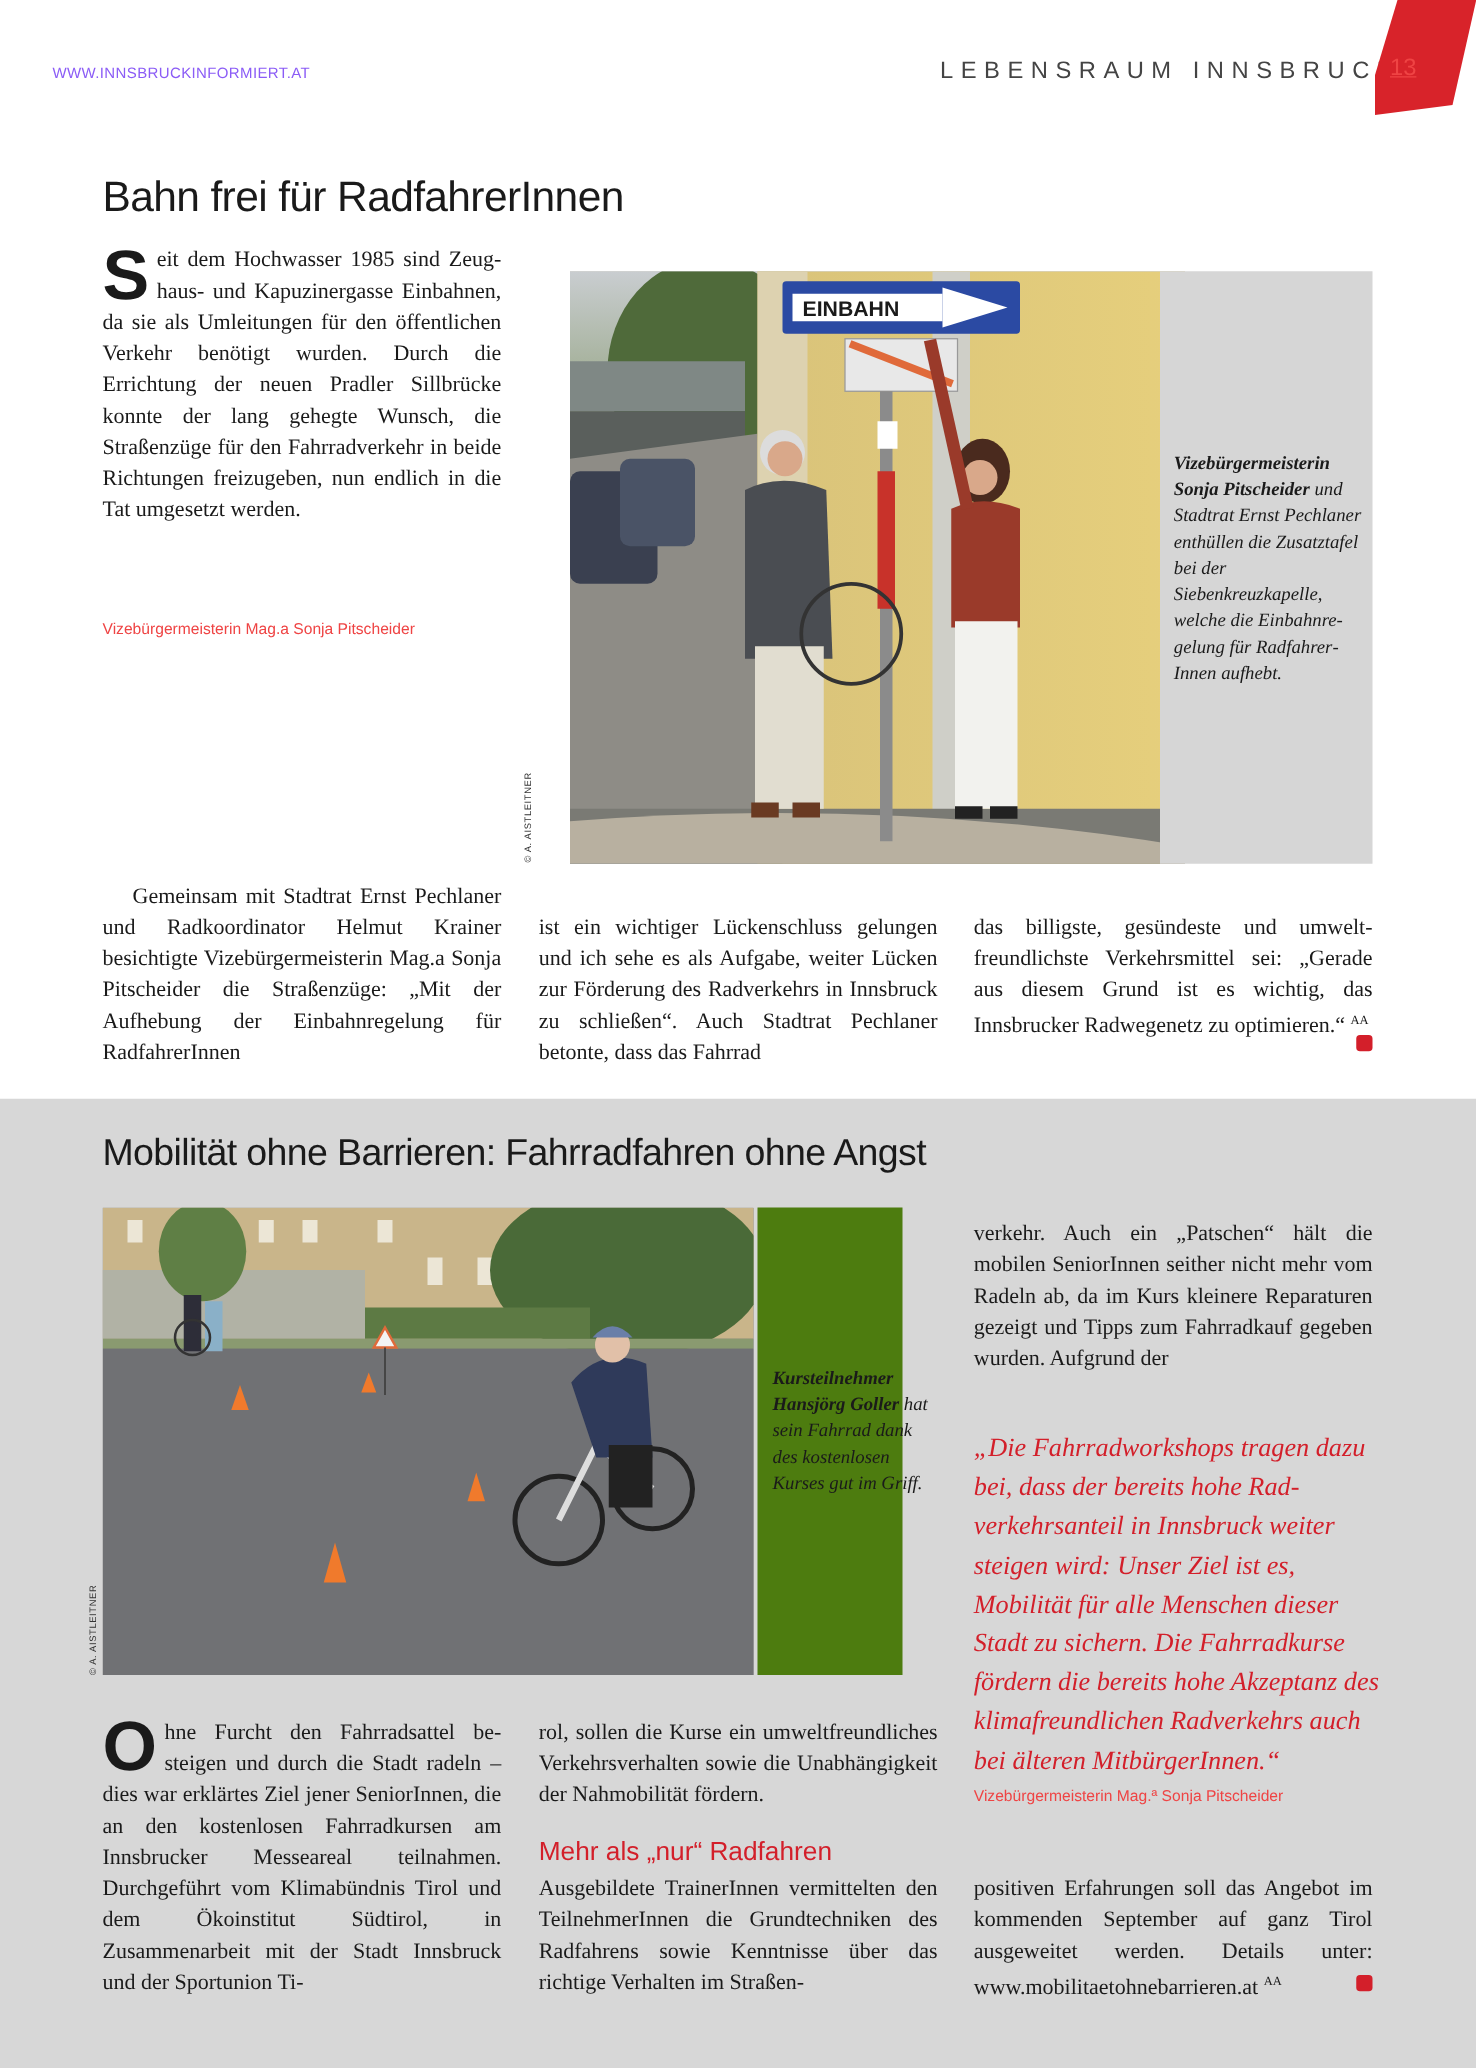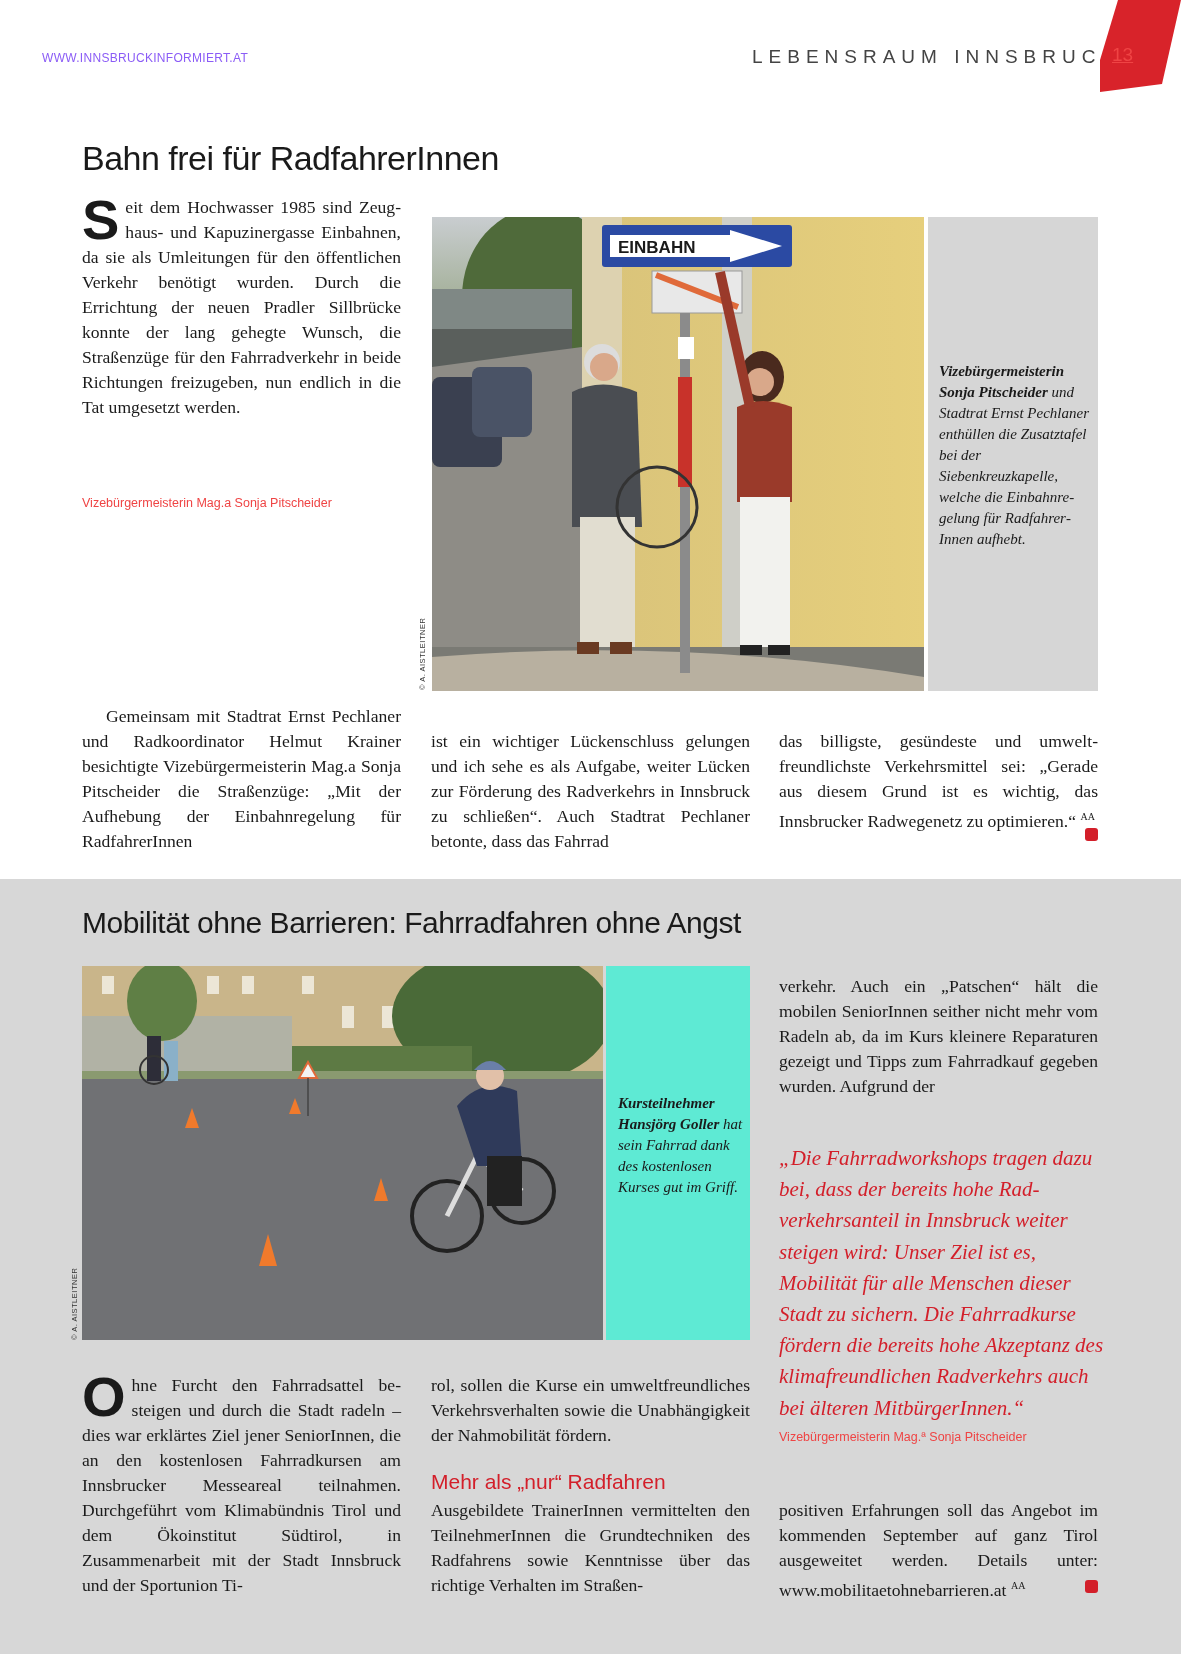--- a/index.html
+++ b/index.html
@@ -42,21 +42,21 @@
 
 <div class="abs col" style="left:82px;top:195px;width:319px;">
   <span class="drop">S</span>
   <span>eit dem Hochwasser 1985 sind Zeug­haus- und Kapuzinergasse Ein­bahnen, da sie als Umleitungen für den öffentlichen Verkehr benötigt wurden. Durch die Errichtung der neuen Prad­ler Sillbrücke konnte der lang gehegte Wunsch, die Straßenzüge für den Fahr­radverkehr in beide Richtungen freizu­geben, nun endlich in die Tat umgesetzt werden.</span>
 </div>
 
 <div class="abs" style="left:82px;top:490px;width:320px;">
   <div class="attr">Vizebürgermeisterin Mag.a Sonja Pitscheider</div>
 </div>
 
-<div class="abs photo" style="left:432px;top:217px;width:492px;height:474px;">
+<div class="abs photo" style="left:456px;top:217px;width:492px;height:474px;">
   <svg width="492" height="474" viewBox="0 0 492 474">
     <defs>
       <linearGradient id="sky" x1="0" y1="0" x2="0" y2="1">
           <stop offset="0" stop-color="#c9cdd0"></stop>
           <stop offset="1" stop-color="#8fa07a"></stop>
         </linearGradient>
       <linearGradient id="wall" x1="0" y1="0" x2="1" y2="0">
           <stop offset="0" stop-color="#d9c37a"></stop>
           <stop offset="1" stop-color="#e6cf7c"></stop>
         </linearGradient>
@@ -153,21 +153,21 @@
     <rect x="405" y="190" width="35" height="50" fill="#222"></rect>
     <circle cx="408" cy="110" r="14" fill="#e1c0a8"></circle>
     <path d="M392 104 Q408 86 424 104 Z" fill="#6a7fa8"></path>
     <rect x="65" y="70" width="14" height="45" fill="#2d2d38"></rect>
     <rect x="82" y="75" width="14" height="40" fill="#8ab0c8"></rect>
     <circle cx="72" cy="104" r="14" fill="none" stroke="#333" stroke-width="2"></circle>
   </svg>
 </div>
 <div class="abs credit" style="left:70px;top:1340px;">© A. AISTLEITNER</div>
 
-<div class="abs" style="left:606px;top:966px;width:144px;height:374px;background:#5eead4;">
+<div class="abs" style="left:606px;top:966px;width:116px;height:374px;background:#4d7c0f;">
   <div class="cap" style="position:absolute;left:12px;top:127px;width:128px;">
     <b>Kursteilnehmer Hansjörg Goller</b>
     <span>hat sein Fahrrad dank des kosten­losen Kurses gut im Griff.</span>
   </div>
 </div>
 
 <div class="abs col" style="left:779px;top:974px;width:319px;">verkehr. Auch ein „Patschen“ hält die mobilen SeniorInnen seither nicht mehr vom Radeln ab, da im Kurs kleinere Re­paraturen gezeigt und Tipps zum Fahr­radkauf gegeben wurden. Aufgrund der</div>
 
 <div class="abs" style="left:779px;top:1143px;width:325px;">
   <div class="quote" style="font-size:21px;line-height:31.2px;">„Die Fahrradworkshops tragen dazu bei, dass der bereits hohe Rad­verkehrsanteil in Innsbruck weiter steigen wird: Unser Ziel ist es, Mobilität für alle Menschen dieser Stadt zu sichern. Die Fahrradkurse fördern die bereits hohe Akzeptanz des klimafreundlichen Radverkehrs auch bei älteren MitbürgerInnen.“</div>

